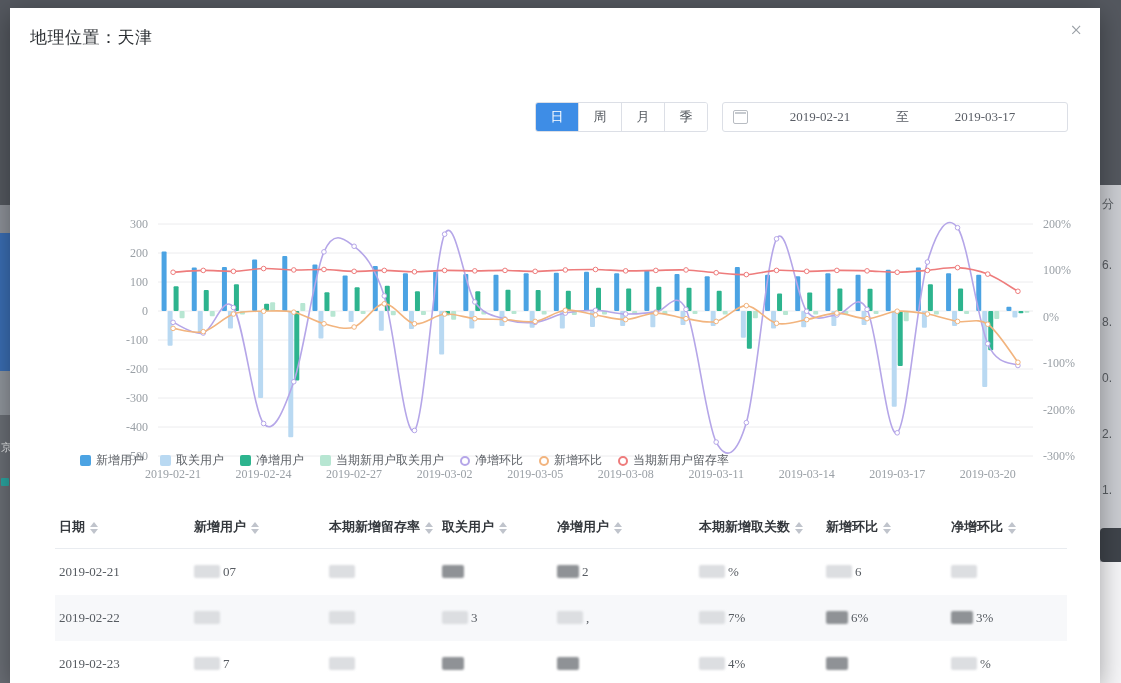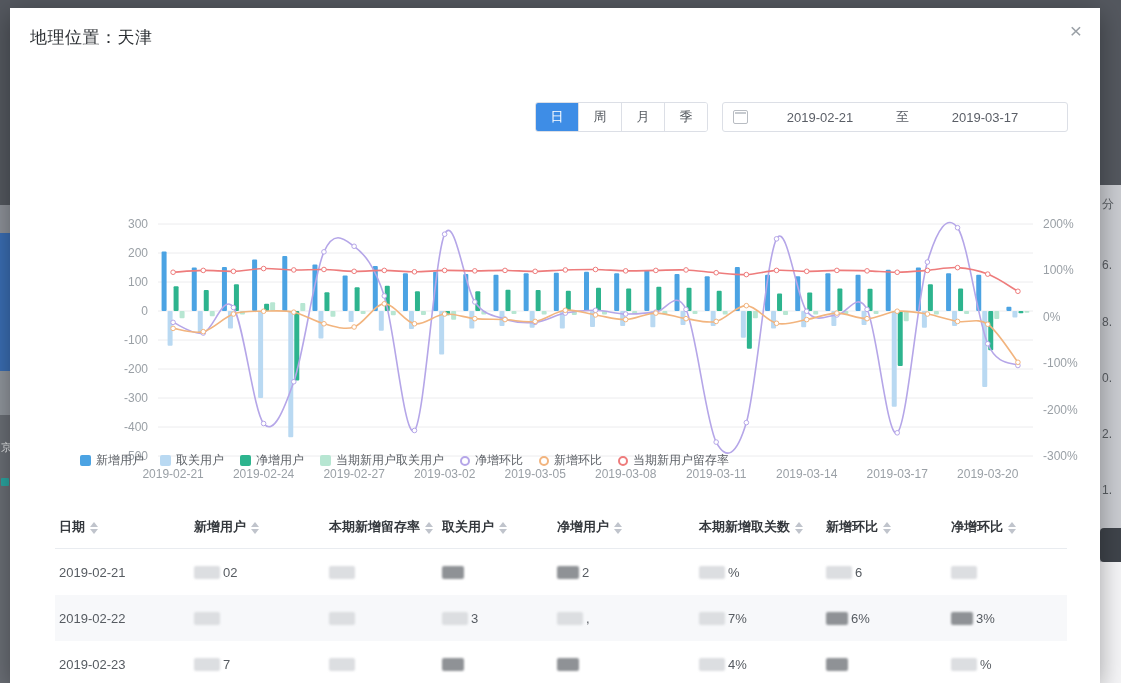--- a/index.html
+++ b/index.html
@@ -15,21 +15,21 @@
   .edge-top{position:absolute;left:10px;top:0;right:21px;height:8px;background:#54585f;z-index:1;}
   .edge-right{position:absolute;right:0;top:0;width:21px;height:683px;z-index:1;background:#54585f;}
   .edge-right .block{position:absolute;left:0;width:21px;}
   .efrag{position:absolute;left:2px;font-size:12px;color:#5a5e63;white-space:nowrap;}
   .efrag-left{position:absolute;left:1px;font-size:11px;color:#e6e8ea;white-space:nowrap;}
   .side-tab{position:absolute;left:0;top:528px;width:21px;height:34px;background:#3f444b;border-radius:4px 0 0 4px;}
   .edge-dot{position:absolute;left:1px;top:478px;width:8px;height:8px;background:#2aa5a0;border-radius:1px;}
   
   .modal{
     position:absolute;left:10px;top:8px;width:1090px;height:675px;
-    background:#fff;z-index:2;box-shadow:0 6px 24px rgba(0,0,0,.35);overflow:hidden;
+    background:#fff;z-index:2;box-shadow:0 6px 24px rgba(0,0,0,.35);overflow:hidden;font-family:Liberation Serif, serif;
   }
   .modal-title{position:absolute;left:20px;top:18px;font-size:17px;color:#2b2f33;font-weight:500;letter-spacing:.5px;}
   .modal-close{position:absolute;right:18px;top:12px;font-size:21px;color:#9aa0a6;cursor:pointer;line-height:1;}
   
   .controls{position:absolute;left:525px;top:94px;display:flex;align-items:center;gap:14px;}
   .tabs{display:flex;border:1px solid #dcdfe6;border-radius:3px;overflow:hidden;height:28px;}
   .tab{width:42px;height:28px;line-height:28px;text-align:center;font-size:13px;color:#54595f;background:#fff;cursor:pointer;border-right:1px solid #dcdfe6;}
   .tab:last-child{border-right:none;}
   .tab.active{background:#3e8de6;color:#fff;}
   .daterange{display:flex;align-items:center;border:1px solid #dcdfe6;border-radius:3px;height:30px;width:346px;padding:0 10px;box-sizing:border-box;font-size:13px;color:#5a5e66;background:#fff;cursor:pointer;}
@@ -438,21 +438,21 @@
               </span></th>
             <th><span>净增环比</span><span class="sort">
                 <i class="up"></i>
                 <i class="down"></i>
               </span></th>
           </tr>
         </thead>
       <tbody id="tbody">
           <tr>
             <td>2019-02-21</td>
-            <td><span class="mask mask-light"></span><span>02</span></td>
+            <td><span class="mask mask-light"></span><span>07</span></td>
             <td><span class="mask mask-light"></span></td>
             <td><span class="mask mask-dark"></span></td>
             <td><span class="mask mask-dark"></span><span>2</span></td>
             <td><span class="mask mask-light"></span><span>%</span></td>
             <td><span class="mask mask-light"></span><span>6</span></td>
             <td><span class="mask mask-light"></span></td>
           </tr>
           <tr>
             <td>2019-02-22</td>
             <td><span class="mask mask-light"></span></td>

